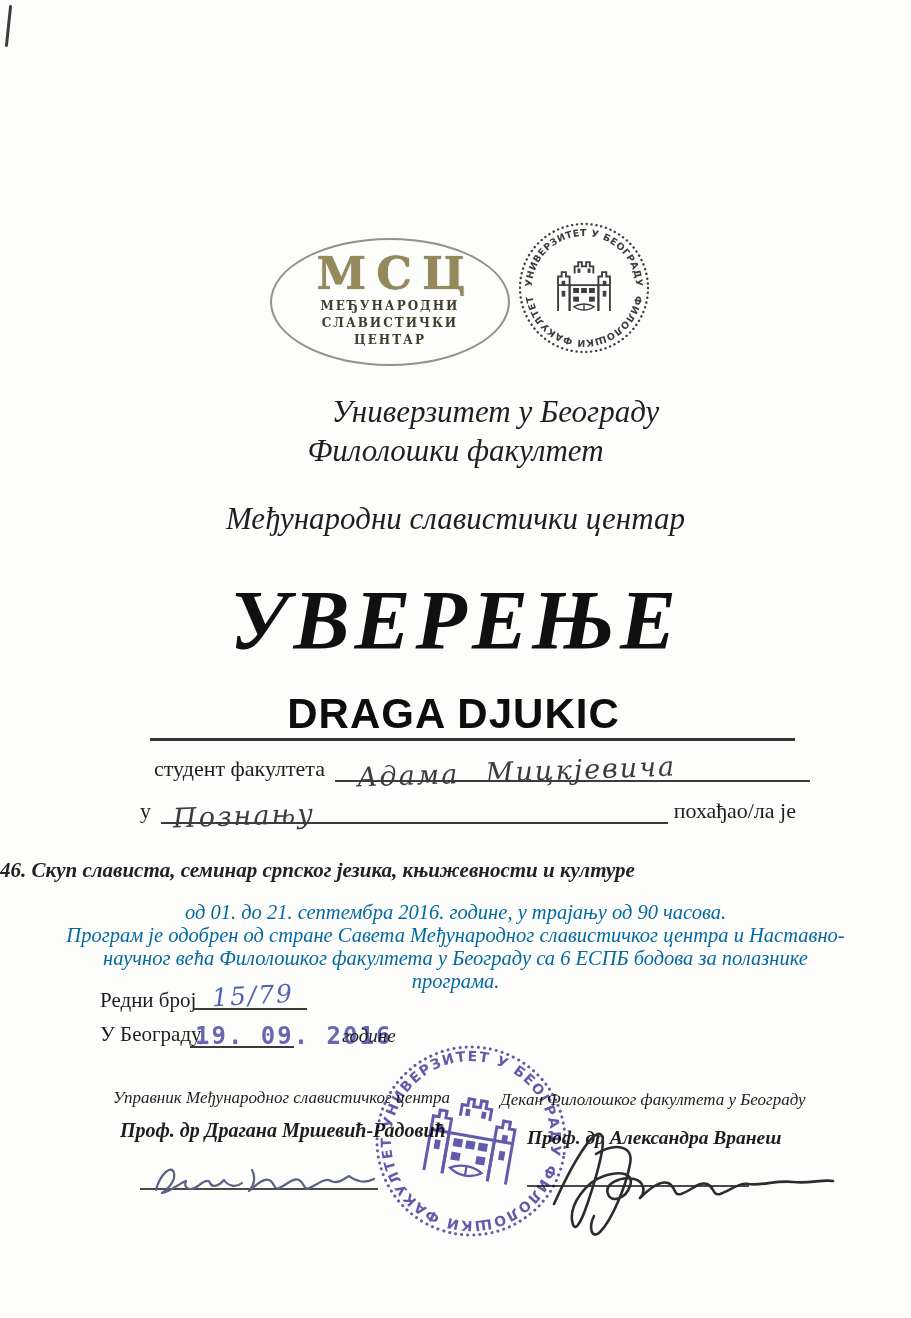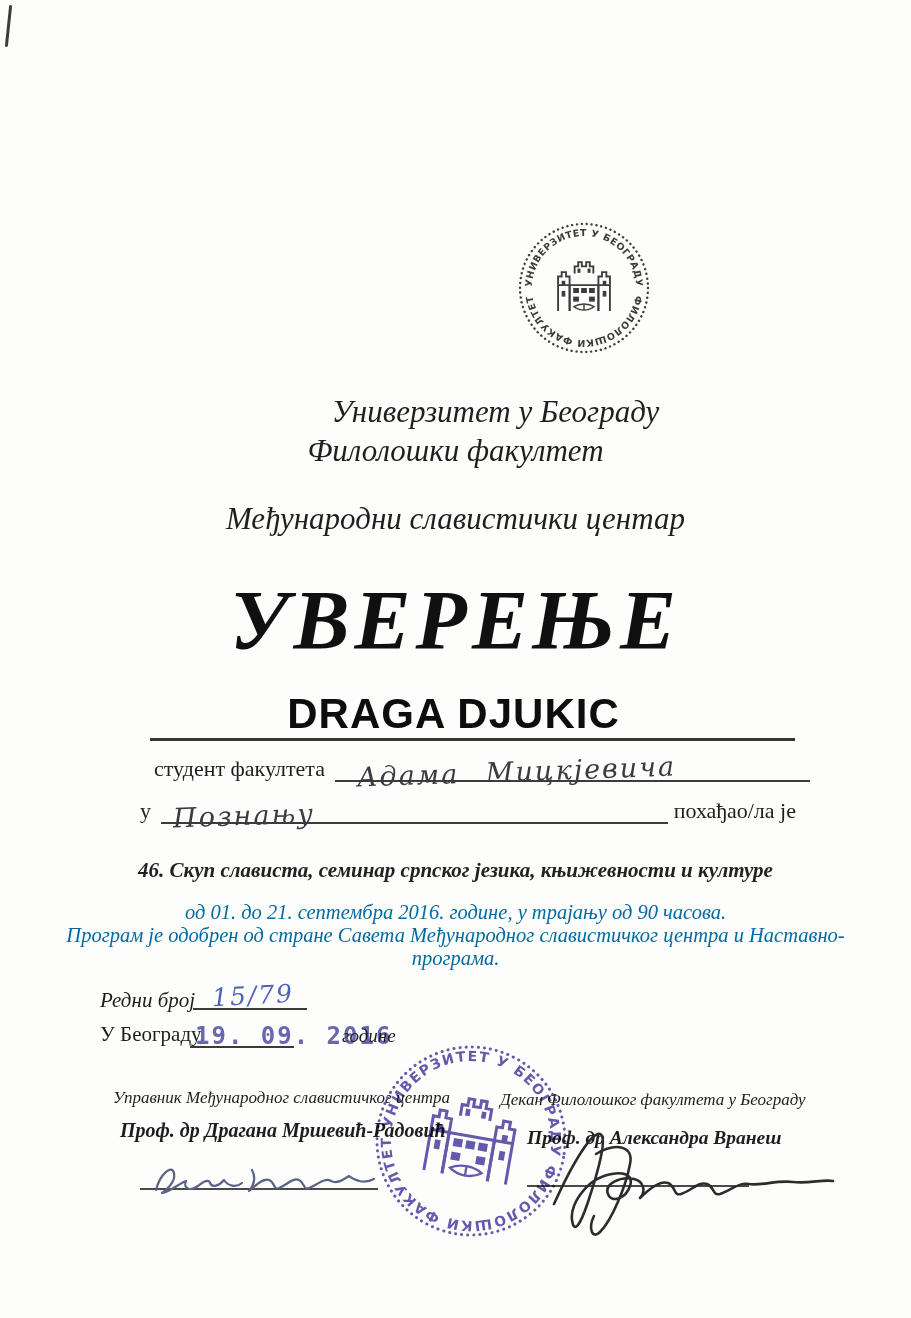--- a/index.html
+++ b/index.html
@@ -35,25 +35,25 @@
   .row-student { left:140px; top:754px; width:656px;margin-left:14px; }
   .row-city    { left:140px; top:796px; width:656px; }
   .fill-label  { white-space:nowrap; }
   .fill-line   { flex:1; margin-left:10px; height:26px; border-bottom:2px solid #3c3c3c; position:relative; }
   .hand { position:absolute; font-family:"DejaVu Serif", serif; font-style:italic; font-size:27px; color:#3a3a42; letter-spacing:2px; white-space:nowrap; }
   .hand-student { left:22px; bottom:-7px; transform:rotate(-2deg); word-spacing:16px; }
   .hand-city    { left:12px; bottom:-9px; transform:rotate(-2deg); }
   .attended { white-space:nowrap; margin-left:6px; }
 
   
-  .course-title { left:0; top:858px; width:100%; text-align:center; font-weight:bold; font-style:italic; font-size:21px; color:#222; }
+  .course-title { left:0; top:858px; width:100%; font-weight:bold; font-style:italic; font-size:21px; color:#222; }
   .para-block { left:0; top:901px; width:100%; text-align:center; font-style:italic; font-size:20.5px; line-height:23px; color:#0369a1; }
 
   
-  .serial-label { left:100px; top:988px; font-style:italic; font-size:21px; }
+  .serial-label { left:100px; top:988px; font-size:21px; }
   .serial-underline { left:193px; top:1008px; width:114px; border-bottom:2px solid #3a3a3a; height:0; }
   .serial-value { left:212px; top:981px; font-family:"DejaVu Serif", serif; font-style:italic; font-size:25px; color:#5062b8; transform:rotate(-3deg); letter-spacing:2px; }
   .place-label { left:100px; top:1022px; font-size:21px; }
   .date-underline { left:190px; top:1046px; width:104px; border-bottom:2px solid #3a3a3a; height:0; }
   .date-stamp { left:195px; top:1022px; font-family:"DejaVu Sans Mono", monospace; font-weight:bold; font-size:24px; letter-spacing:2px; color:#6a67b2;text-align:right; }
   .year-label { left:302px; top:1025px; font-style:italic; font-size:19px;margin-left:40px; }
 
   
   .role-left  { left:113px; top:1088px; font-style:italic; font-size:17px; }
   .role-right { left:500px; top:1090px; font-style:italic; font-size:17px; }
@@ -64,20 +64,26 @@
   .sig-left  { left:146px; top:1150px; }
   .sig-right { left:540px; top:1124px; }
 </style>
 </head>
 <body>
 
 <div class="page">
 
   <div class="abs scan-mark"></div>
 
+  <div class="abs msc-logo">
+    <div class="msc-acronym">МСЦ</div>
+    <div class="msc-name">МЕЂУНАРОДНИ</div>
+    <div class="msc-name">СЛАВИСТИЧКИ</div>
+    <div class="msc-name">ЦЕНТАР</div>
+  </div>
 
   <svg class="abs seal-small" width="162" height="140" viewBox="0 0 162 140">
     <defs>
       <path id="sTop" d="M 29,70 A 52,52 0 0 1 133,70" fill="none"></path>
       <path id="sBot" d="M 133,70 A 52,52 0 0 1 29,70" fill="none"></path>
     </defs>
     <circle cx="81" cy="70" r="64" fill="none" stroke="currentColor" stroke-width="2.4" stroke-dasharray="0.1 4.8" stroke-linecap="round"></circle>
     <text font-family="DejaVu Sans, sans-serif" font-size="9.5" font-weight="bold" letter-spacing="0.5" fill="currentColor">
       <textPath href="#sTop" startOffset="50%" text-anchor="middle">· УНИВЕРЗИТЕТ У БЕОГРАДУ ·</textPath>
     </text>
@@ -133,20 +139,21 @@
     <span class="fill-line">
       <span class="hand hand-city">Познању</span>
     </span>
     <span class="attended">похађао/ла је</span>
   </div>
 
   <div class="abs course-title">46. Скуп слависта, семинар српског језика, књижевности и културе</div>
   <div class="abs para-block">
     <div>од 01. до 21. септембра 2016. године, у трајању од 90 часова.</div>
     <div>Програм је одобрен од стране Савета Међународног славистичког центра и Наставно-</div>
+    <div>научног већа Филолошког факултета у Београду са 6 ЕСПБ бодова за полазнике</div>
     <div>програма.</div>
   </div>
 
   <div class="abs serial-label">Редни број</div>
   <div class="abs serial-underline"></div>
   <div class="abs serial-value">15/79</div>
 
   <div class="abs place-label">У Београду,</div>
   <div class="abs date-underline"></div>
   <div class="abs date-stamp">19. 09. 2016</div>

